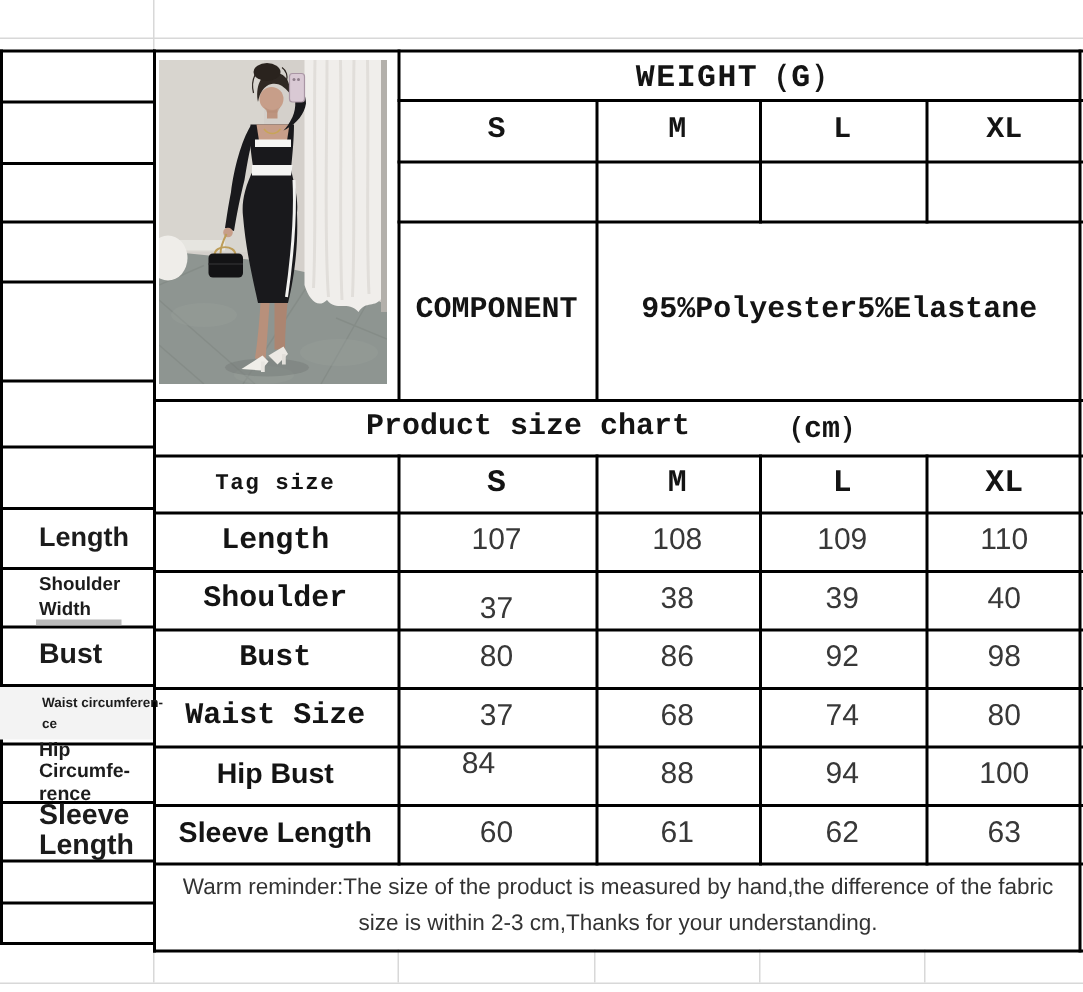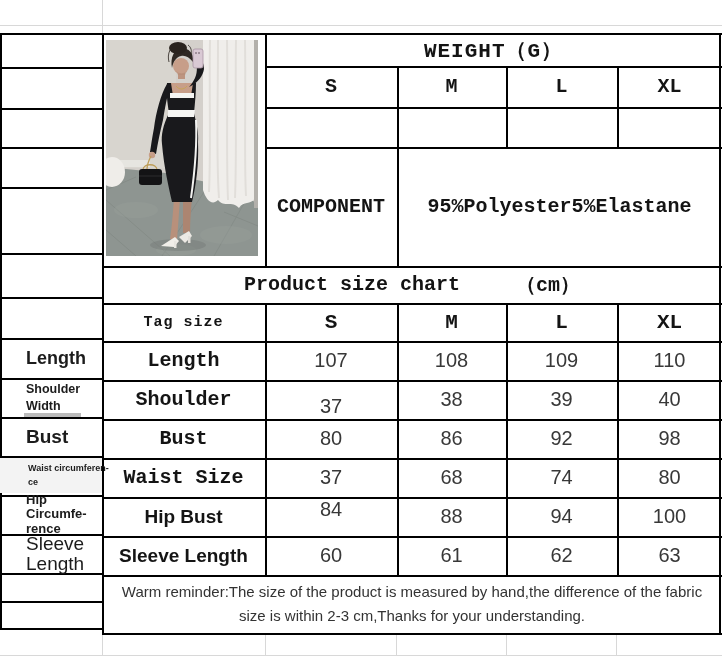--- a/index.html
+++ b/index.html
@@ -118,21 +118,21 @@
   <div class="cell sans num" style="left:506px;top:419px;width:111px;height:39px">92</div>
   <div class="cell sans num" style="left:617px;top:419px;width:105px;height:39px">98</div>
 
   <div class="cell mono w6" style="left:102px;top:458px;width:163px;height:39px;font-size:20px">Waist Size</div>
   <div class="cell sans num" style="left:265px;top:458px;width:132px;height:39px">37</div>
   <div class="cell sans num" style="left:397px;top:458px;width:109px;height:39px">68</div>
   <div class="cell sans num" style="left:506px;top:458px;width:111px;height:39px">74</div>
   <div class="cell sans num" style="left:617px;top:458px;width:105px;height:39px">80</div>
 
   <div class="cell sans w6" style="left:102px;top:497px;width:163px;height:39px;font-size:19px">Hip Bust</div>
-  <div class="cell sans num" style="left:265px;top:497px;width:132px;height:24px">84</div>
+  <div class="cell sans num" style="left:253px;top:497px;width:132px;height:24px">84</div>
   <div class="cell sans num" style="left:397px;top:497px;width:109px;height:39px">88</div>
   <div class="cell sans num" style="left:506px;top:497px;width:111px;height:39px">94</div>
   <div class="cell sans num" style="left:617px;top:497px;width:105px;height:39px">100</div>
 
   <div class="cell sans w6" style="left:102px;top:536px;width:163px;height:39px;font-size:19px">Sleeve Length</div>
   <div class="cell sans num" style="left:265px;top:536px;width:132px;height:39px">60</div>
   <div class="cell sans num" style="left:397px;top:536px;width:109px;height:39px">61</div>
   <div class="cell sans num" style="left:506px;top:536px;width:111px;height:39px">62</div>
   <div class="cell sans num" style="left:617px;top:536px;width:105px;height:39px">63</div>
 
@@ -143,21 +143,21 @@
   <div class="side" style="top:338px;height:40px;font-size:18px;font-weight:700">Length</div>
   <div class="side" style="top:378px;height:39px;font-size:12.5px;font-weight:700;line-height:1.3">Shoulder
 Width</div>
   <i style="position:absolute;left:24px;top:413px;width:57px;height:4px;background:#a4a4a4;opacity:.75"></i>
   <div class="side" style="top:417px;height:39px;font-size:19px;font-weight:700">Bust</div>
   <div class="side" style="top:458px;height:35px;font-size:9px;font-weight:600;line-height:1.5;background:#f3f3f3;padding-left:28px">Waist circumferen-
 ce</div>
   <div class="side" style="top:495px;height:39px;font-size:13px;font-weight:600;line-height:1.1">Hip
 Circumfe-
 rence</div>
-  <div class="side" style="top:534px;height:40px;font-size:19px;font-weight:400;line-height:1.05">Sleeve
+  <div class="side" style="top:534px;height:40px;font-size:19px;font-weight:700;line-height:1.05">Sleeve
 Length</div>
 
   <svg class="photo" viewBox="0 0 152 216">
     <rect x="0" y="0" width="152" height="216" fill="#d4d0cb"></rect>
     <rect x="0" y="0" width="70" height="128" fill="#dbd8d3" opacity="0.55"></rect>
     <rect x="0" y="120" width="44" height="7" fill="#e9e7e3" opacity="0.85"></rect>
     <path d="M0,127 L60,133 L100,142 L152,163 L152,216 L0,216 Z" fill="#8e9591"></path>
     <g stroke="#7d847f" stroke-width="1" opacity="0.5" fill="none">
       <path d="M0,160 L64,216"></path>
       <path d="M30,137 L0,150"></path>

